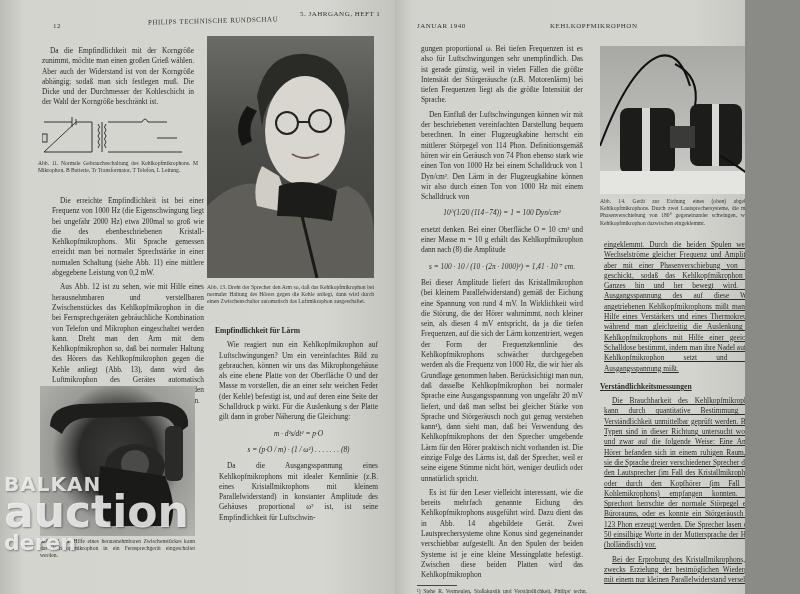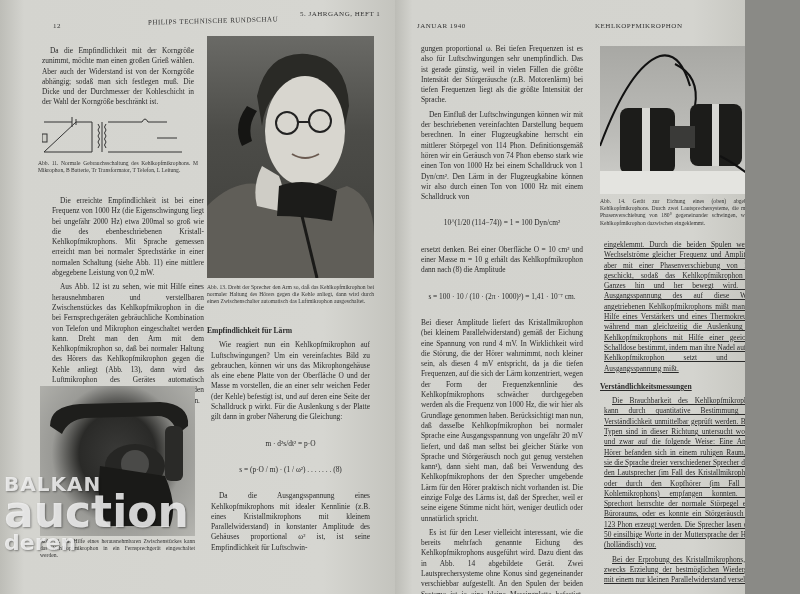--- a/index.html
+++ b/index.html
@@ -7,21 +7,21 @@
   .page{position:absolute;top:0;height:594px;background:#cfcfc9;overflow:hidden;}
   .page.left{left:0;width:403px;background:linear-gradient(90deg,#bdbdb7 0%,#d4d4cf 6%,#d6d6d1 80%,#c2c2bc 100%);}
   .page.right{left:395px;width:350px;background:linear-gradient(90deg,#bcbcb6 0%,#d3d3ce 5%,#d4d4cf 85%,#c8c8c2 100%);}
   .gutter{position:absolute;left:398px;top:0;width:10px;height:594px;background:linear-gradient(90deg,#b0b0aa,#8e8e88,#b8b8b2);}
   .hdr{position:absolute;font-size:7px;letter-spacing:0.5px;color:#333;text-transform:uppercase;}
   .col{position:absolute;font-size:7.4px;line-height:10.3px;color:#2a2a2a;text-align:justify;}
   .col p{margin:4px;text-indent:8px;}
   .col p.noind{text-indent:0;}
   .caption{font-size:5.6px;line-height:7.2px;color:#333;text-align:justify;}
   .section-title{font-weight:bold;font-size:7.6px;margin:8px 0 3px 0;}
-  .formula{text-align:center;margin:16px 0;}
+  .formula{text-align:center;font-style:italic;margin:6px 0;}
   .photo{position:absolute;background:#555;overflow:hidden;}
   .fn-rule{width:40px;border-top:1px solid #444;margin:4px 0 2px 0;}
   .watermark{position:absolute;left:4px;top:474px;color:rgba(245,245,245,0.85);font-family:"DejaVu Sans",sans-serif;font-weight:bold;text-shadow:1px 1px 2px rgba(0,0,0,0.4);}
   .wm1{font-size:20px;letter-spacing:1px;line-height:20px;}
   .wm2{font-size:44px;line-height:40px;margin-top:-2px;}
   .wm3{font-size:22px;line-height:22px;}
 </style>
 </head>
 <body>
 
@@ -77,40 +77,40 @@
       <path d="M85 118 Q98 126 112 118" stroke="#6a5a50" stroke-width="2" fill="none"></path>
       <path d="M0 242 L0 170 Q30 140 60 150 L98 165 L140 150 Q167 160 167 200 L167 242 Z" fill="#605e58"></path>
       <path d="M40 70 Q25 90 35 110 L45 105 Q40 90 50 75 Z" fill="#151513"></path>
       <path d="M55 130 Q45 150 50 170 L72 175 Q80 160 72 140 Z" fill="#cfcdc6"></path>
       <path d="M72 150 Q100 140 130 155 L125 185 Q95 180 70 180 Z" fill="#1c1c1a"></path>
       <path d="M95 180 L110 242" stroke="#1a1a18" stroke-width="3"></path>
     </svg>
   </div>
   <div class="col caption" style="left:207px;top:284px;width:167px;">Abb. 13. Dreht der Sprecher den Arm so, daß das Kehlkopfmikrophon bei normaler Haltung des Hörers gegen die Kehle anliegt, dann wird durch einen Zwischenschalter automatisch das Luftmikrophon ausgeschaltet.</div>
 
-  <div class="col" style="left:207px;top:318px;width:167px;">
+  <div class="col" style="left:215px;top:318px;width:167px;">
     <div class="section-title">Empfindlichkeit für Lärm</div>
     <p>Wie reagiert nun ein Kehlkopfmikrophon auf Luftschwingungen? Um ein vereinfachtes Bild zu gebrauchen, können wir uns das Mikrophongehäuse als eine ebene Platte von der Oberfläche O und der Masse m vorstellen, die an einer sehr weichen Feder (der Kehle) befestigt ist, und auf deren eine Seite der Schalldruck p wirkt. Für die Auslenkung s der Platte gilt dann in grober Näherung die Gleichung:</p>
     <div class="formula">m · d²s/dt² = p·O</div>
     <div class="formula">s = (p·O / m) · (1 / ω²)  . . . . . . .  (8)</div>
     <p>Da die Ausgangsspannung eines Kehlkopfmikrophons mit idealer Kennlinie (z.B. eines Kristallmikrophons mit kleinem Parallelwiderstand) in konstanter Amplitude des Gehäuses proportional ω² ist, ist seine Empfindlichkeit für Luftschwin-</p>
   </div>
 
   <div class="watermark">
     <div class="wm1">BALKAN</div>
     <div class="wm2">auction</div>
     <div class="wm3">deren</div>
   </div>
 </div>
 
 <div class="gutter"></div>
 
 <div class="page right">
   <div class="hdr" style="left:22px;top:22px;">JANUAR 1940</div>
-  <div class="hdr" style="left:155px;top:22px;margin-left:45px;">KEHLKOPFMIKROPHON</div>
+  <div class="hdr" style="left:155px;top:22px;">KEHLKOPFMIKROPHON</div>
   <div class="hdr" style="left:360px;top:24px;text-align:right;">13</div>
 
   <div class="col" style="left:22px;top:40px;width:170px;">
     <p class="noind">gungen proportional ω. Bei tiefen Frequenzen ist es also für Luftschwingungen sehr unempfindlich. Das ist gerade günstig, weil in vielen Fällen die größte Intensität der Störgeräusche (z.B. Motorenlärm) bei tiefen Frequenzen liegt als die größte Intensität der Sprache.</p>
     <p>Den Einfluß der Luftschwingungen können wir mit der beschriebenen vereinfachten Darstellung bequem berechnen. In einer Flugzeugkabine herrscht ein mittlerer Störpegel von 114 Phon. Definitionsgemäß hören wir ein Geräusch von 74 Phon ebenso stark wie einen Ton von 1000 Hz bei einem Schalldruck von 1 Dyn/cm². Den Lärm in der Flugzeugkabine können wir also durch einen Ton von 1000 Hz mit einem Schalldruck von</p>
     <div class="formula">10^(1/20 (114−74)) = 1 = 100 Dyn/cm²</div>
     <p class="noind">ersetzt denken. Bei einer Oberfläche O = 10 cm² und einer Masse m = 10 g erhält das Kehlkopfmikrophon dann nach (8) die Amplitude</p>
     <div class="formula">s = 100 · 10 / (10 · (2π · 1000)²) = 1,41 · 10⁻⁷ cm.</div>
     <p class="noind">Bei dieser Amplitude liefert das Kristallmikrophon (bei kleinem Parallelwiderstand) gemäß der Eichung eine Spannung von rund 4 mV. In Wirklichkeit wird die Störung, die der Hörer wahrnimmt, noch kleiner sein, als diesen 4 mV entspricht, da ja die tiefen Frequenzen, auf die sich der Lärm konzentriert, wegen der Form der Frequenzkennlinie des Kehlkopfmikrophons schwächer durchgegeben werden als die Frequenz von 1000 Hz, die wir hier als Grundlage genommen haben. Berücksichtigt man nun, daß dasselbe Kehlkopfmikrophon bei normaler Sprache eine Ausgangsspannung von ungefähr 20 mV liefert, und daß man selbst bei gleicher Stärke von Sprache und Störgeräusch noch gut genug verstehen kann¹), dann sieht man, daß bei Verwendung des Kehlkopfmikrophons der den Sprecher umgebende Lärm für den Hörer praktisch nicht vorhanden ist. Die einzige Folge des Lärms ist, daß der Sprecher, weil er seine eigene Stimme nicht hört, weniger deutlich oder unnatürlich spricht.</p>
     <p>Es ist für den Leser vielleicht interessant, wie die bereits mehrfach genannte Eichung des Kehlkopfmikrophons ausgeführt wird. Dazu dient das in Abb. 14 abgebildete Gerät. Zwei Lautsprechersysteme ohne Konus sind gegeneinander verschiebbar aufgestellt. An den Spulen der beiden Systeme ist je eine kleine Messingplatte befestigt. Zwischen diese beiden Platten wird das Kehlkopfmikrophon</p>

